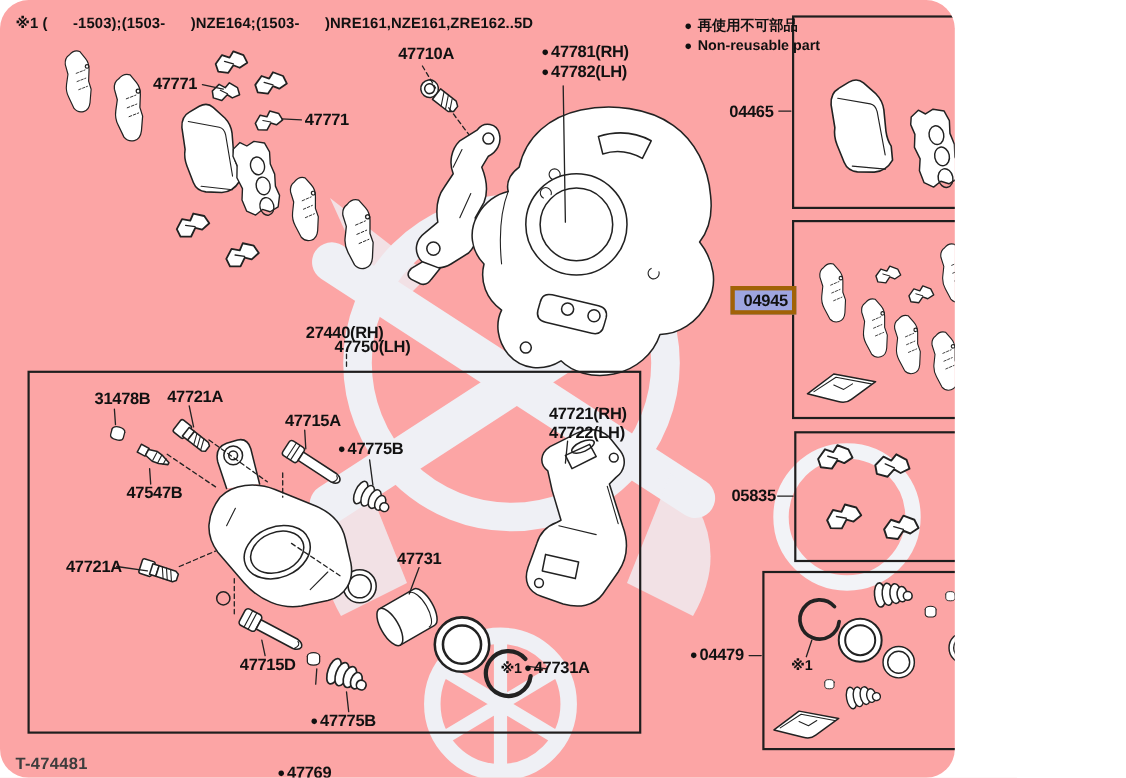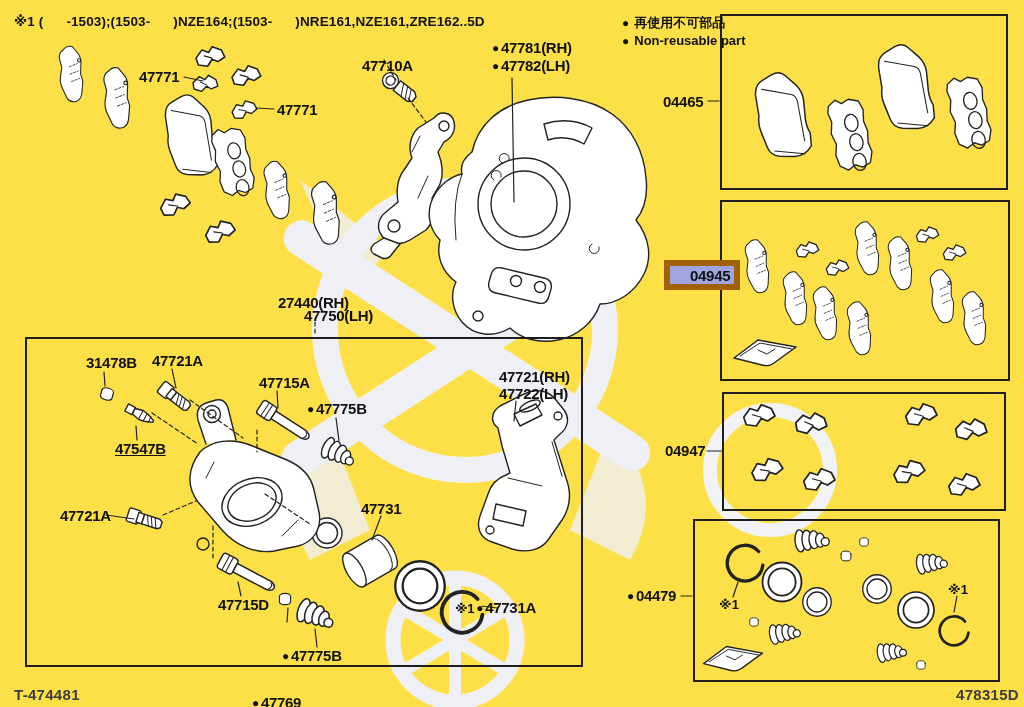--- a/index.html
+++ b/index.html
@@ -1,28 +1,28 @@
 <!DOCTYPE html>
 <html><head>
 <meta charset="utf-8">
 <style>
   html,body{margin:0;padding:0;background:#fff;}
-  .canvas{position:relative;width:1024px;height:707px;background:#fde047;overflow:hidden;
-          font-family:"Liberation Sans","DejaVu Sans",sans-serif;}
+  .canvas{position:relative;width:868px;height:707px;background:#fca5a5;overflow:hidden;
+          font-family:"Liberation Sans","DejaVu Sans",sans-serif;border-radius:26px;}
   svg.art{position:absolute;left:0;top:0;width:1024px;height:707px;}
   .plabel{position:absolute;font-weight:bold;font-size:15px;line-height:15px;
           letter-spacing:-0.3px;color:#111;white-space:nowrap;}
   .plabel .b{font-size:12px;margin-right:2px;position:relative;top:-1px;}
   .ref{font-size:13px;margin-right:2px;}
   .pbox{position:absolute;border:2px solid #1e1e1e;background:transparent;}
   .note{position:absolute;font-weight:bold;font-size:13.5px;color:#111;white-space:pre;letter-spacing:0.1px;}
   .legend{position:absolute;left:594px;top:14px;}
   .legend-row{font-weight:bold;font-size:13px;line-height:17px;color:#111;white-space:nowrap;margin-left:28px;}
   .legend-row .b{font-size:12px;margin-right:5px;}
-  .hl{background:#9ea5e0;border:6px solid #a16207;padding:2px 4px 1px 20px;}
+  .hl{background:#9ea5e0;border:4px solid #a16207;padding:2px 4px 1px 8px;}
   .footer{position:absolute;font-weight:bold;font-size:15px;color:#3d3d3d;letter-spacing:0.3px;text-align:right;}
   .refmark{position:absolute;font-weight:bold;font-size:13px;color:#111;white-space:nowrap;}
 </style>
 </head>
 <body>
 
 <div class="canvas">
 
   <svg class="art" viewBox="0 0 1024 707" stroke="#222" fill="none" stroke-width="1.4" stroke-linecap="round" stroke-linejoin="round">
 
@@ -280,42 +280,42 @@
   <div class="pbox" style="left:693px;top:519px;width:303px;height:159px;"></div>
 
   <div class="note" style="left:14px;top:13px;">※1 (      -1503);(1503-      )NZE164;(1503-      )NRE161,NZE161,ZRE162..5D</div>
   <div class="legend">
     <div class="legend-row"><span class="b">●</span><span>再使用不可部品</span></div>
     <div class="legend-row"><span class="b">●</span><span>Non-reusable part</span></div>
   </div>
 
   <div class="plabel" style="left:139px;top:69px;"><span>47771</span></div>
   <div class="plabel" style="left:277px;top:102px;"><span>47771</span></div>
-  <div class="plabel" style="left:362px;top:58px;text-align:right;"><span>47710A</span></div>
+  <div class="plabel" style="left:362px;top:42px;text-align:right;"><span>47710A</span></div>
   <div class="plabel" style="left:492px;top:40px;"><span class="b">●</span><span>47781(RH)</span></div>
   <div class="plabel" style="left:492px;top:58px;"><span class="b">●</span><span>47782(LH)</span></div>
   <div class="plabel" style="left:278px;top:295px;"><span>27440(RH)</span></div>
   <div class="plabel" style="left:278px;top:308px;margin-left:26px;"><span>47750(LH)</span></div>
   <div class="plabel" style="left:86px;top:355px;"><span>31478B</span></div>
   <div class="plabel" style="left:152px;top:353px;"><span>47721A</span></div>
   <div class="plabel" style="left:259px;top:375px;"><span>47715A</span></div>
   <div class="plabel" style="left:307px;top:401px;"><span class="b">●</span><span>47775B</span></div>
-  <div class="plabel" style="left:115px;top:441px;text-decoration:underline;"><span>47547B</span></div>
+  <div class="plabel" style="left:115px;top:441px;"><span>47547B</span></div>
   <div class="plabel" style="left:60px;top:508px;"><span>47721A</span></div>
   <div class="plabel" style="left:361px;top:501px;"><span>47731</span></div>
   <div class="plabel" style="left:499px;top:369px;"><span>47721(RH)</span></div>
   <div class="plabel" style="left:499px;top:386px;text-align:center;"><span>47722(LH)</span></div>
   <div class="plabel" style="left:218px;top:597px;"><span>47715D</span></div>
   <div class="plabel" style="left:252px;top:651px;margin-top:44px;"><span class="b">●</span><span>47769</span></div>
   <div class="plabel" style="left:282px;top:648px;"><span class="b">●</span><span>47775B</span></div>
   <div class="plabel" style="left:455px;top:600px;"><span class="ref">※1</span><span class="b">●</span><span>47731A</span></div>
 
   <div class="plabel" style="left:663px;top:94px;"><span>04465</span></div>
   <div class="plabel hl" style="left:664px;top:260px;"><span>04945</span></div>
-  <div class="plabel" style="left:665px;top:443px;"><span>04947</span></div>
+  <div class="plabel" style="left:665px;top:443px;"><span>05835</span></div>
   <div class="plabel" style="left:627px;top:588px;"><span class="b">●</span><span>04479</span></div>
 
   <div class="refmark" style="left:719px;top:597px;">※1</div>
   <div class="refmark" style="left:948px;top:582px;">※1</div>
 
   <div class="footer" style="left:14px;top:686px;">T-474481</div>
   <div class="footer" style="left:956px;top:686px;">478315D</div>
 
 </div>
 

